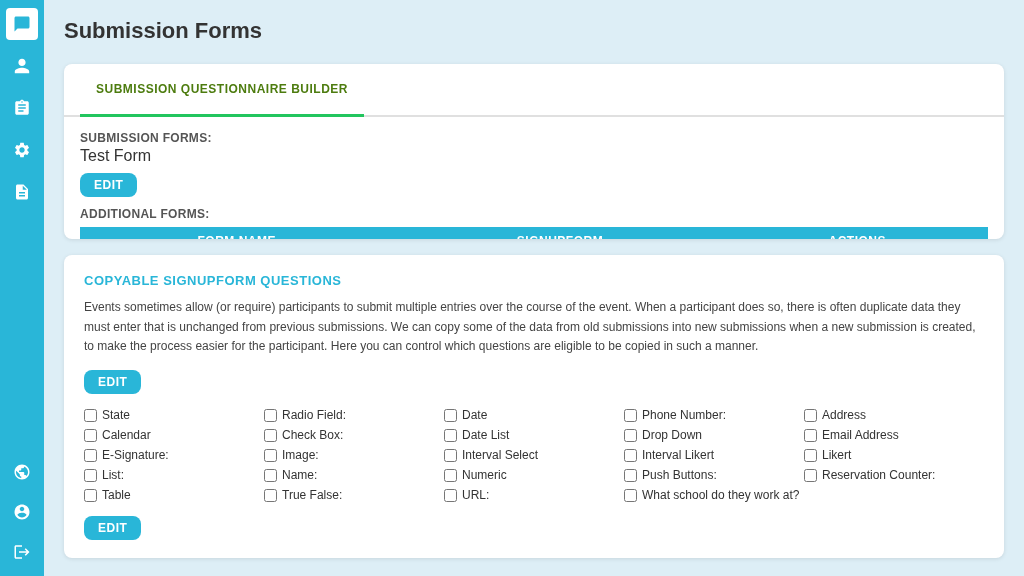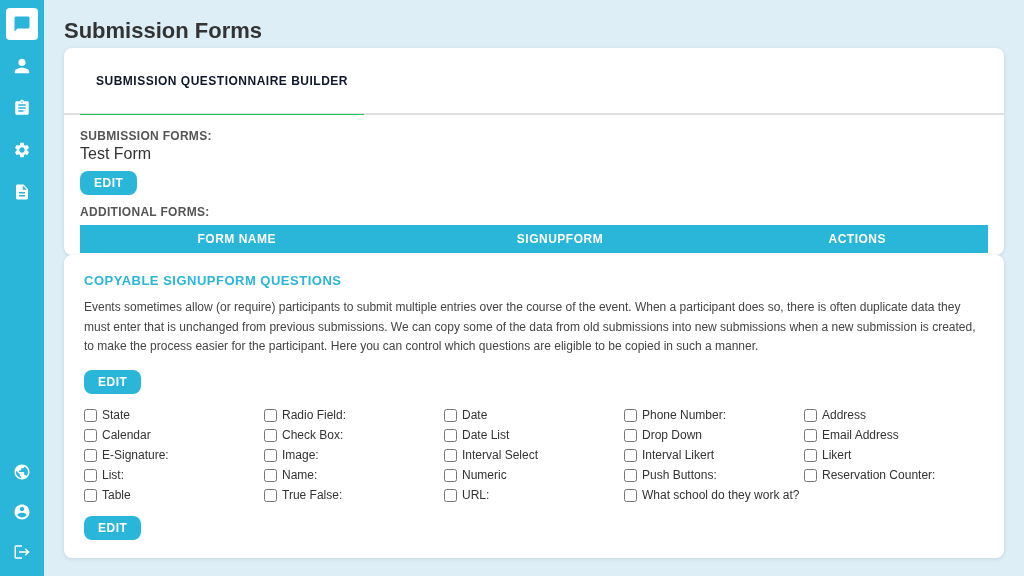--- a/index.html
+++ b/index.html
@@ -39,20 +39,21 @@
       color: #29b6d8;
     }
 
     
     .main {
       flex: 1;
       padding: 18px 20px;
       overflow-y: auto;
       display: flex;
       flex-direction: column;
+      gap: 16px;
     }
 
     .page-title {
       font-size: 22px;
       font-weight: bold;
       color: #333;
       margin-bottom: 4px;
     }
 
     
@@ -64,25 +65,25 @@
       overflow: hidden;
     }
 
     
     .tab-bar {
       padding: 0 16px;
       border-bottom: 2px solid #e0e0e0;
     }
     .tab {
       display: inline-block;
-      padding: 26px 16px;
-      font-size: 12px;
-      font-weight: bold;
-      color: #0f172a;
-      border-bottom: 1px solid #22c55e;
+      padding: 18px 16px;
+      font-size: 12px;
+      font-weight: bold;
+      color: #4d7c0f;
+      border-bottom: 3px solid #22c55e;
       margin-bottom: -2px;
       cursor: pointer;
       letter-spacing: 0.5px;
     }
 
     .card-body {
       padding: 14px 16px;
     }
 
     .form-label {

